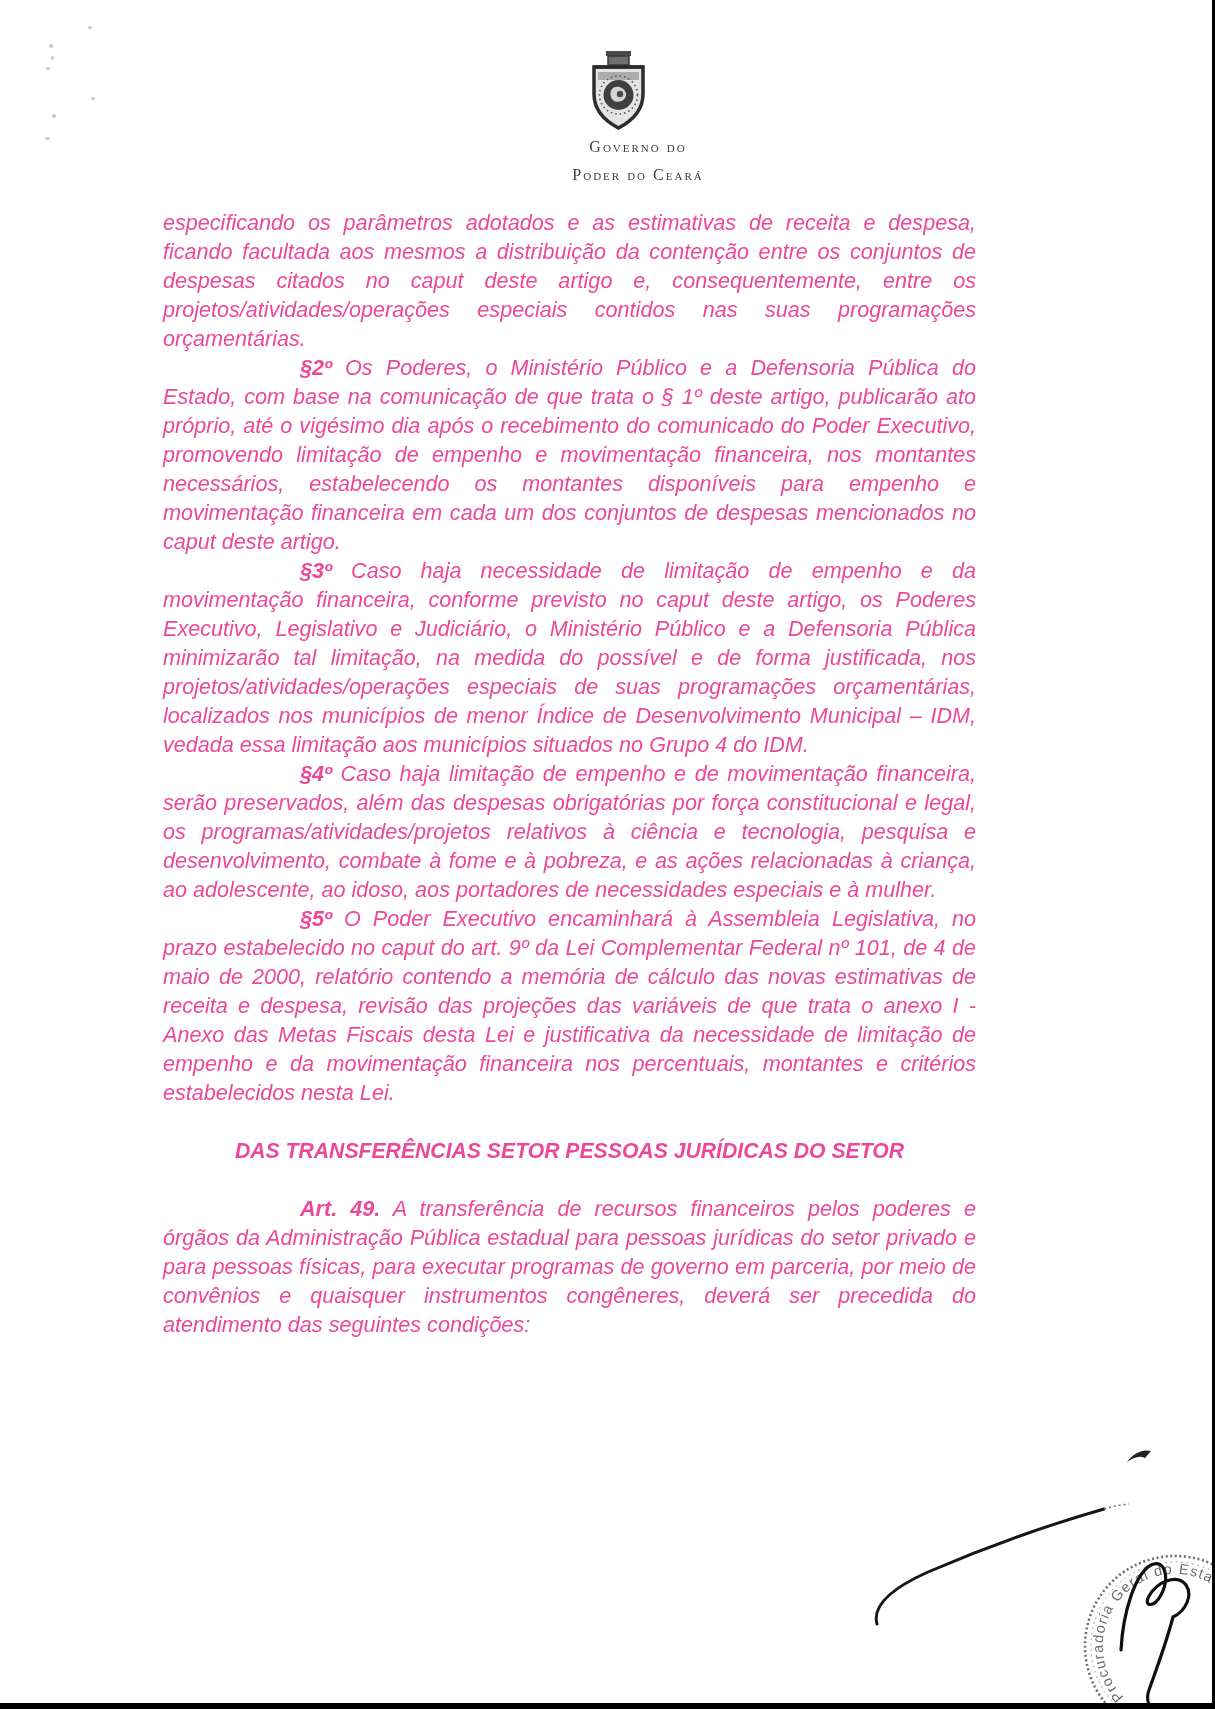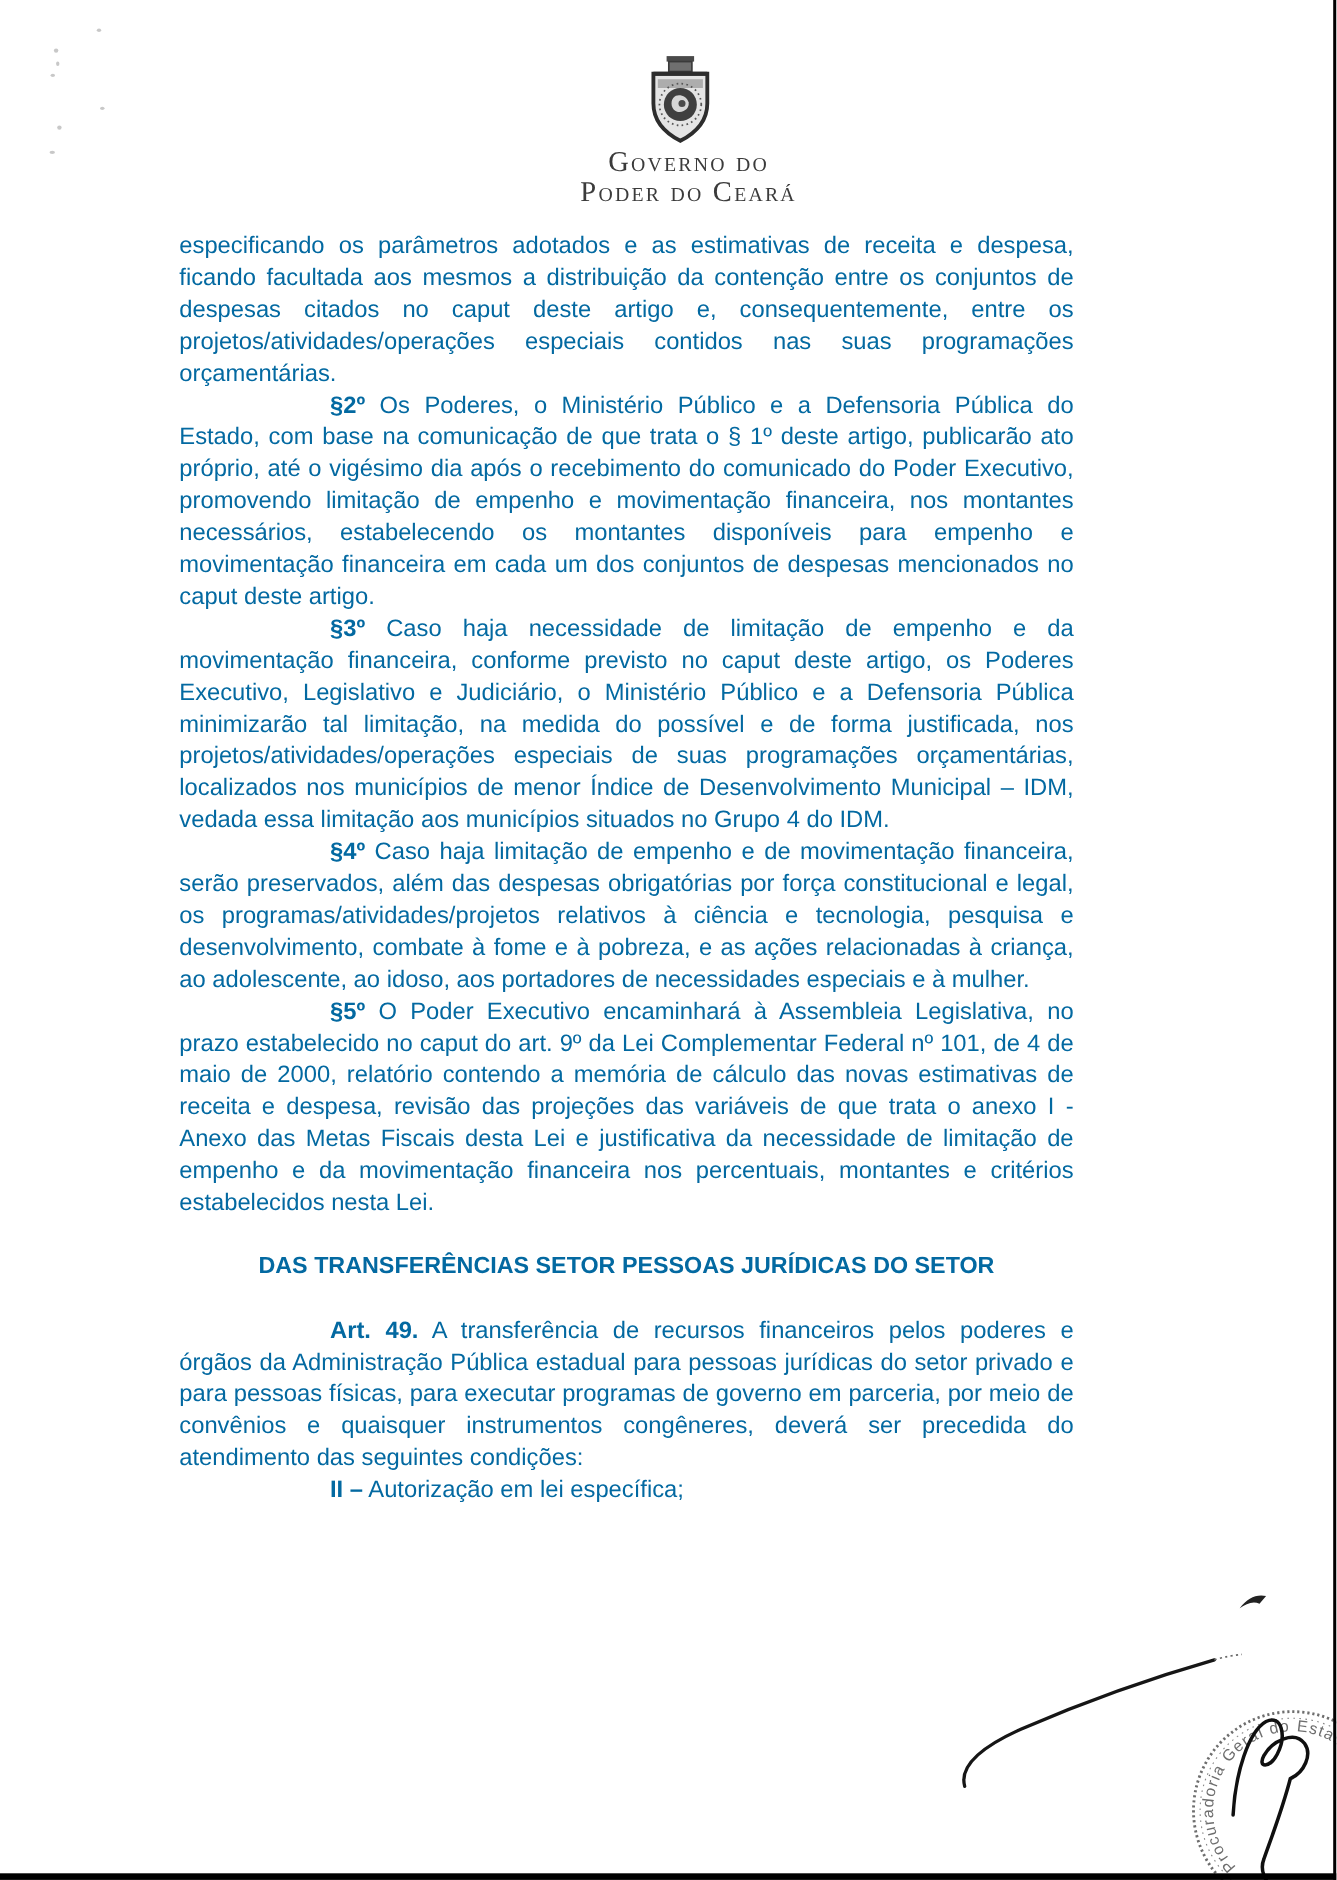--- a/index.html
+++ b/index.html
@@ -4,29 +4,29 @@
 <style>
   html,body{margin:0;padding:0;}
   body{
     width:1215px;height:1709px;position:relative;background:#ffffff;overflow:hidden;
     font-family:"Liberation Sans","DejaVu Sans",sans-serif;
   }
   .page{position:absolute;inset:0;background:#fff;}
   
   .crest{position:absolute;left:585px;top:46px;}
   .org{
-    position:absolute;left:376px;top:133px;width:500px;text-align:center;
+    position:absolute;left:388px;top:133px;width:500px;text-align:center;
     font-family:"Liberation Serif","DejaVu Serif",serif;
-    font-variant:small-caps;color:#3b3b3b;font-size:26px;line-height:28px;letter-spacing:2px;
+    font-variant:small-caps;color:#3b3b3b;font-size:16px;line-height:28px;letter-spacing:2px;
   }
   .org p{margin:0;}
   
   .doc-body{
     position:absolute;left:163px;top:208px;width:813px;
-    font-size:21.6px;line-height:29px;color:#0369a1;text-align:justify;
+    font-size:21.6px;line-height:29px;color:#ec4899;text-align:justify;font-style:italic;
   }
   .para{margin:0;text-align:justify;}
   .indent{text-indent:137px;}
   .lead{font-weight:bold;}
   .sec-head{margin:29px 0;font-weight:bold;}
   .sec-head p{margin:0;text-align:center;text-indent:0;font-size:21.2px;line-height:29px;}
   
   .edge-right{position:absolute;top:0;right:0;width:3px;height:1709px;background:#000;}
   .edge-bottom{position:absolute;left:0;bottom:0;width:1215px;height:6px;background:#000;}
   .speck{position:absolute;background:#9a9a9a;opacity:.55;border-radius:50%;}
@@ -67,21 +67,20 @@
 
     <p class="para indent"><b class="lead">§5º</b> <span>O Poder Executivo encaminhará à Assembleia Legislativa, no prazo estabelecido no caput do art. 9º da Lei Complementar Federal nº 101, de 4 de maio de 2000, relatório contendo a memória de cálculo das novas estimativas de receita e despesa, revisão das projeções das variáveis de que trata o anexo I - Anexo das Metas Fiscais desta Lei e justificativa da necessidade de limitação de empenho e da movimentação financeira nos percentuais, montantes e critérios estabelecidos nesta Lei.</span></p>
 
     <div class="sec-head">
       <p>DAS TRANSFERÊNCIAS SETOR PESSOAS JURÍDICAS DO SETOR</p>
     </div>
 
     <p class="para indent"><b class="lead">Art. 49.</b> <span>A transferência de recursos financeiros pelos poderes e órgãos da Administração Pública estadual para pessoas jurídicas do setor privado e para pessoas físicas, para executar programas de governo em parceria, por meio de convênios e quaisquer instrumentos congêneres, deverá ser precedida do atendimento das seguintes condições:</span></p>
 
 
-    <p class="para indent"><b class="lead">II –</b> <span>Autorização em lei específica;</span></p>
 
 
   </div>
 
   <svg class="overlay" viewBox="0 0 1215 1709">
 
     <path d="M 1127,1462 C 1134,1453 1142,1449 1151,1451 L 1145,1458 C 1139,1455 1133,1458 1127,1462 Z" fill="#222"></path>
 
     <path d="M 877,1624 C 872,1606 890,1589 928,1572 C 1000,1541 1062,1521 1104,1509" fill="none" stroke="#161616" stroke-width="3" stroke-linecap="round"></path>
     <path d="M 1104,1509 C 1113,1506 1121,1505 1129,1504" fill="none" stroke="#6a6a6a" stroke-width="1.5" stroke-dasharray="2 3"></path>

